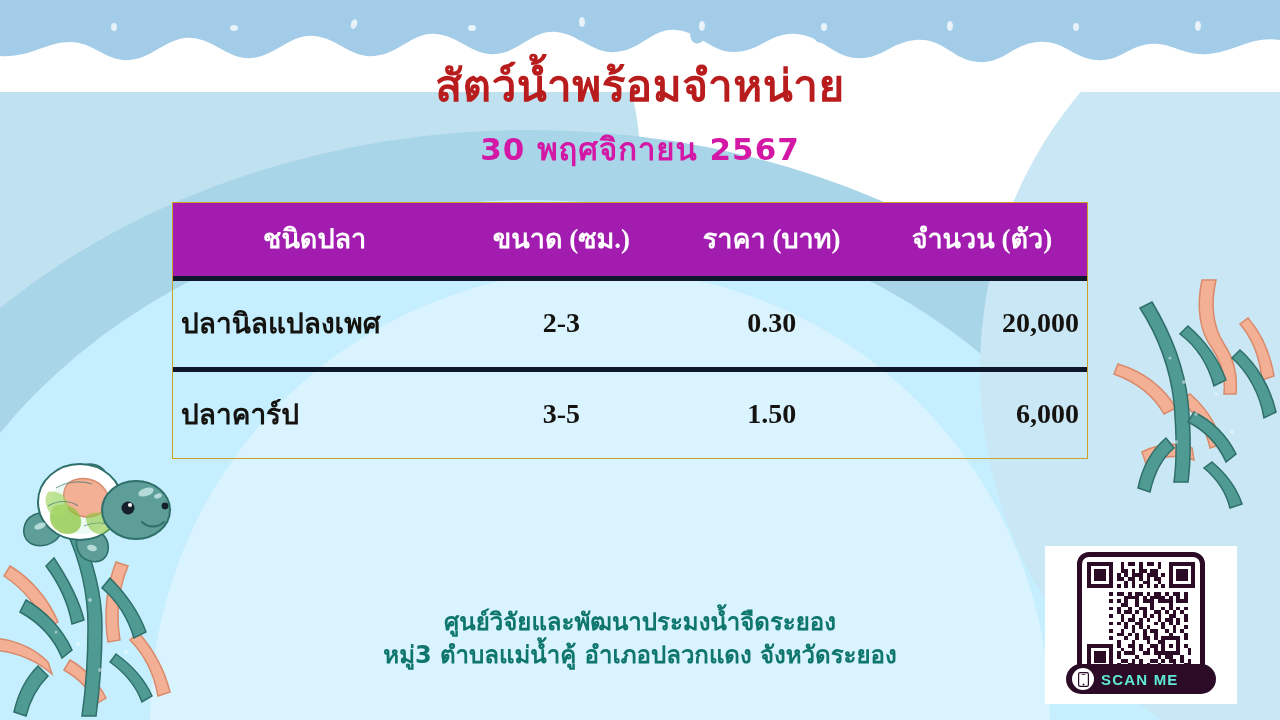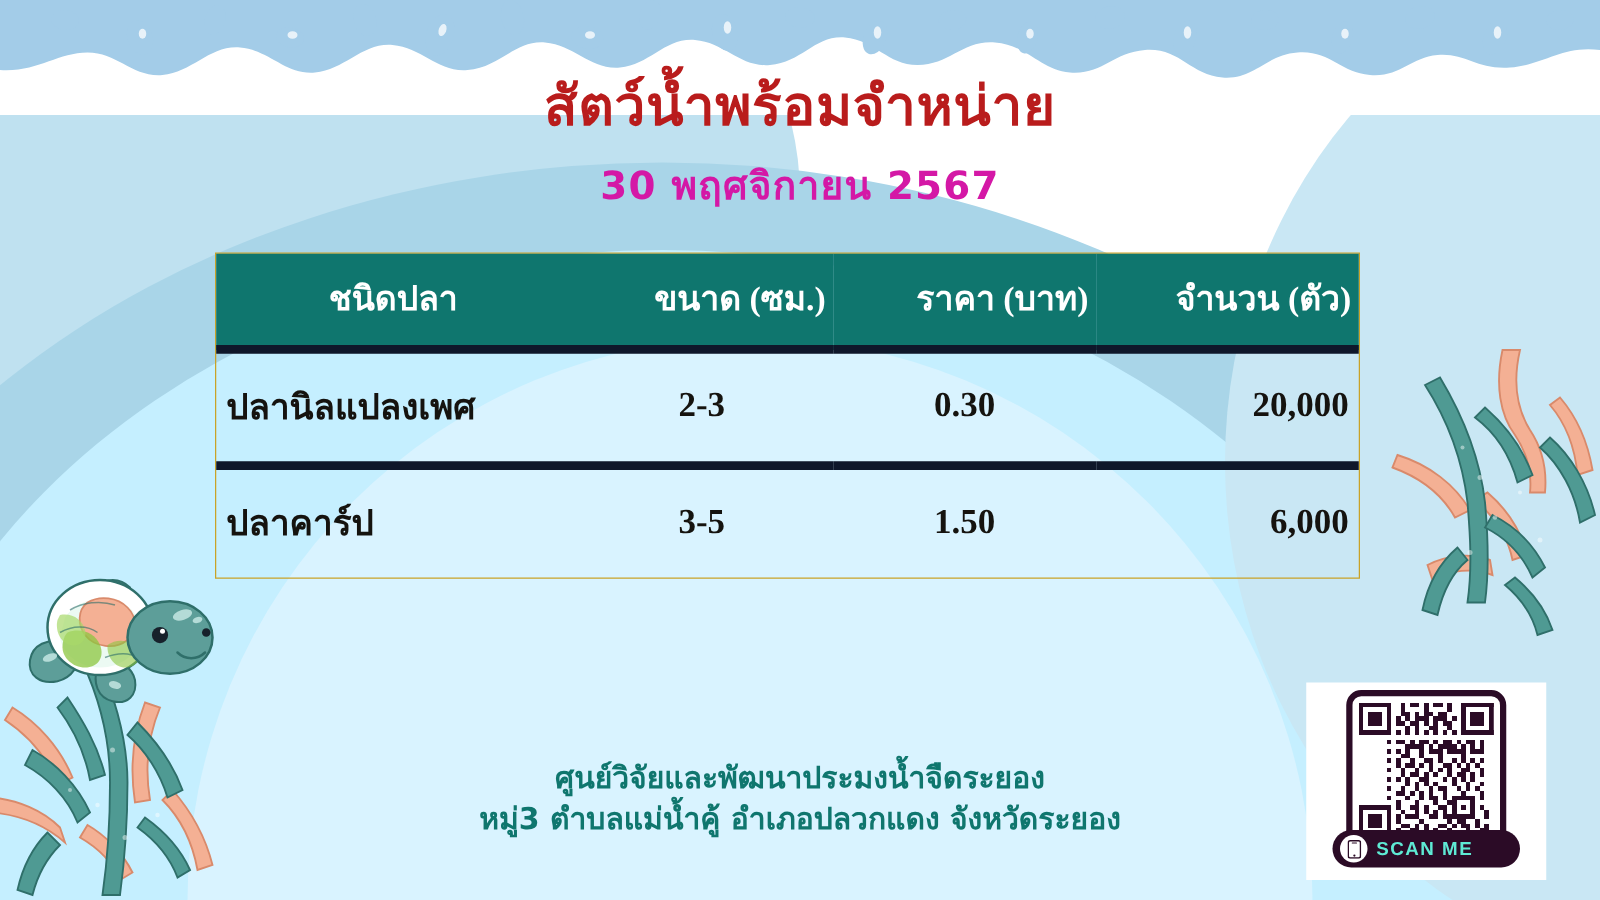--- a/index.html
+++ b/index.html
@@ -71,29 +71,29 @@
 
   
   .table-wrap{
     position:absolute;left:172px;top:202px;width:916px;
     border:1px solid #c9a227;
     box-sizing:border-box;
   }
   table.fish{
     width:100%;border-collapse:collapse;table-layout:fixed;
   }
-  table.fish thead tr{background:#0f766e;}
+  table.fish thead tr{background:#a21caf;}
   table.fish th{
     color:#ffffff;font-weight:bold;font-size:27px;
-    padding:14px 6px 16px;text-align:right;
+    padding:14px 6px 16px;text-align:center;
     font-family:"Liberation Serif","DejaVu Serif",serif;
     border:none;
   }
   table.fish th.col-name{text-align:center;}
-  table.fish tbody tr{border-top:7px solid #0f172a;}
+  table.fish tbody tr{border-top:5px solid #0f172a;}
   table.fish td{
     font-size:28px;color:#15130f;font-weight:bold;
     padding:12px 8px 14px;height:60px;
     font-family:"Liberation Serif","DejaVu Serif",serif;
     border:none;
   }
   td.c-name{text-align:left;padding-left:12px;}
   td.c-size{text-align:center;}
   td.c-price{text-align:center;}
   td.c-qty{text-align:right;padding-right:26px;}

